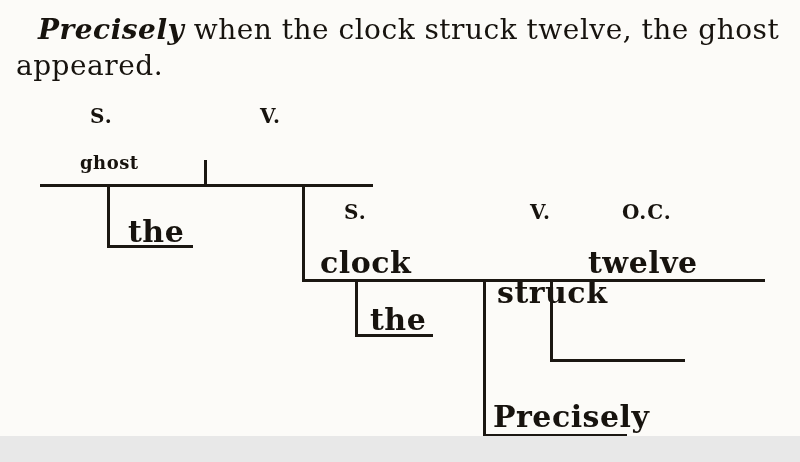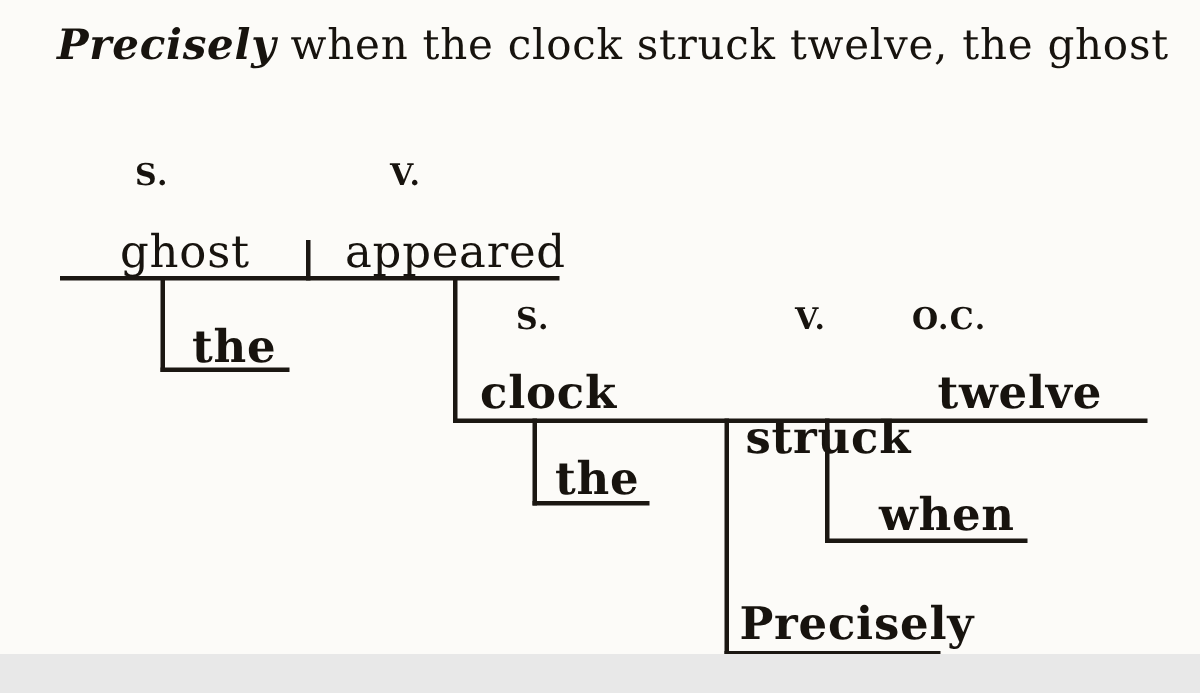--- a/index.html
+++ b/index.html
@@ -8,63 +8,62 @@
     width:800px;height:436px;
     background:#fcfbf8;
     overflow:hidden;
     font-family:"DejaVu Serif","Liberation Serif",serif;
     color:#17130e;
   }
   .txt{position:absolute;white-space:nowrap;line-height:1;}
   .sentence{font-size:28px;font-weight:500;letter-spacing:0.5px;}
   .sentence .em{font-style:italic;font-weight:bold;}
   .word{font-size:30px;font-weight:bold;letter-spacing:0.5px;}
-  .bigword{font-size:30px;font-weight:normal;letter-spacing:0.5px;}
+  .bigword{font-size:18px;font-weight:bold;letter-spacing:0.5px;}
   .label{font-size:20px;font-weight:bold;letter-spacing:1px;}
   .small{font-size:20px;font-weight:bold;}
   .ln{position:absolute;background:#1b1712;}
 </style>
 </head>
 <body>
 
 <div id="canvas">
 
   <div class="txt sentence" style="left:38px;top:16px;">
     <span class="em">Precisely</span><span> when the clock struck twelve, the ghost</span>
   </div>
+  <div class="txt sentence" style="left:16px;top:52px;">appeared.</div>
 
   <div class="txt label" style="left:90px;top:106px;">S.</div>
   <div class="txt label" style="left:260px;top:106px;">V.</div>
   <div class="txt bigword" style="left:80px;top:154px;">ghost</div>
-  <div class="txt bigword" style="left:230px;top:154px;">appeared</div>
 
   <div class="ln" style="left:40px;top:184px;width:333px;height:3px;"></div>
   <div class="ln" style="left:204px;top:160px;width:3px;height:27px;"></div>
 
   <div class="ln" style="left:107px;top:184px;width:3px;height:64px;"></div>
   <div class="ln" style="left:107px;top:245px;width:86px;height:3px;"></div>
   <div class="txt word" style="left:128px;top:217px;">the</div>
 
   <div class="ln" style="left:302px;top:184px;width:3px;height:98px;"></div>
 
   <div class="txt label" style="left:344px;top:202px;">S.</div>
   <div class="txt label" style="left:530px;top:202px;">V.</div>
-  <div class="txt label" style="left:608px;top:202px;">O.C.</div>
+  <div class="txt label" style="left:622px;top:202px;">O.C.</div>
 
   <div class="txt word" style="left:320px;top:248px;text-align:center;">clock</div>
   <div class="txt word" style="left:497px;top:248px;margin-top:30px;">struck</div>
-  <div class="txt word" style="left:605px;top:248px;padding-left:20px;">twelve</div>
+  <div class="txt word" style="left:568px;top:248px;padding-left:20px;">twelve</div>
 
   <div class="ln" style="left:302px;top:279px;width:463px;height:3px;"></div>
 
   <div class="ln" style="left:355px;top:279px;width:3px;height:58px;"></div>
   <div class="ln" style="left:355px;top:334px;width:78px;height:3px;"></div>
   <div class="txt word" style="left:370px;top:305px;">the</div>
 
   <div class="ln" style="left:483px;top:279px;width:3px;height:158px;"></div>
   <div class="ln" style="left:483px;top:434px;width:144px;height:3px;"></div>
   <div class="txt word" style="left:493px;top:402px;">Precisely</div>
 
   <div class="ln" style="left:550px;top:279px;width:3px;height:83px;"></div>
   <div class="ln" style="left:550px;top:359px;width:135px;height:3px;"></div>
-  <div class="txt word" style="left:586px;top:329px;">when</div>
 
 </div>
 
 </body></html>

